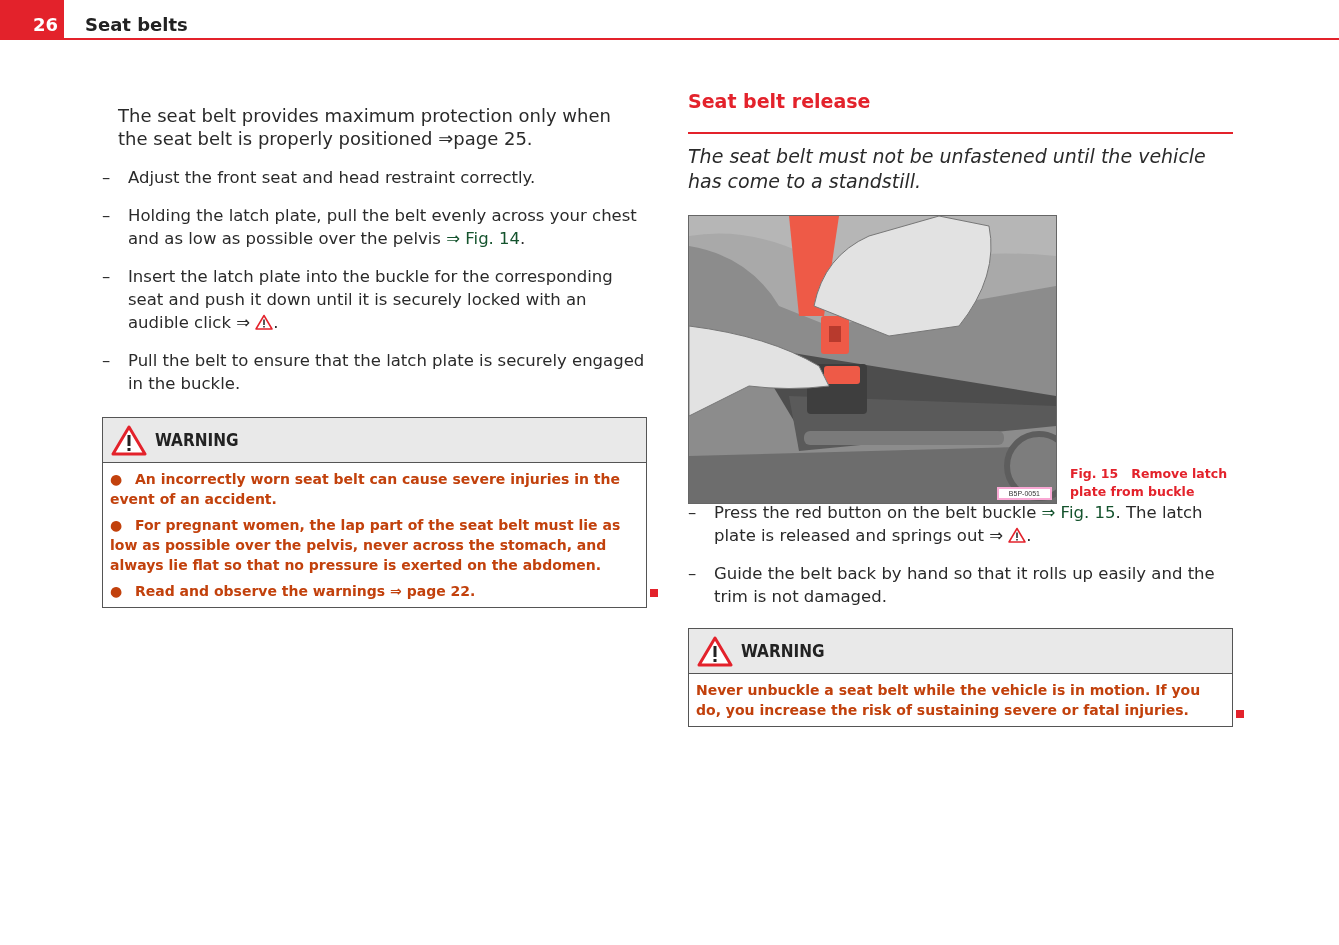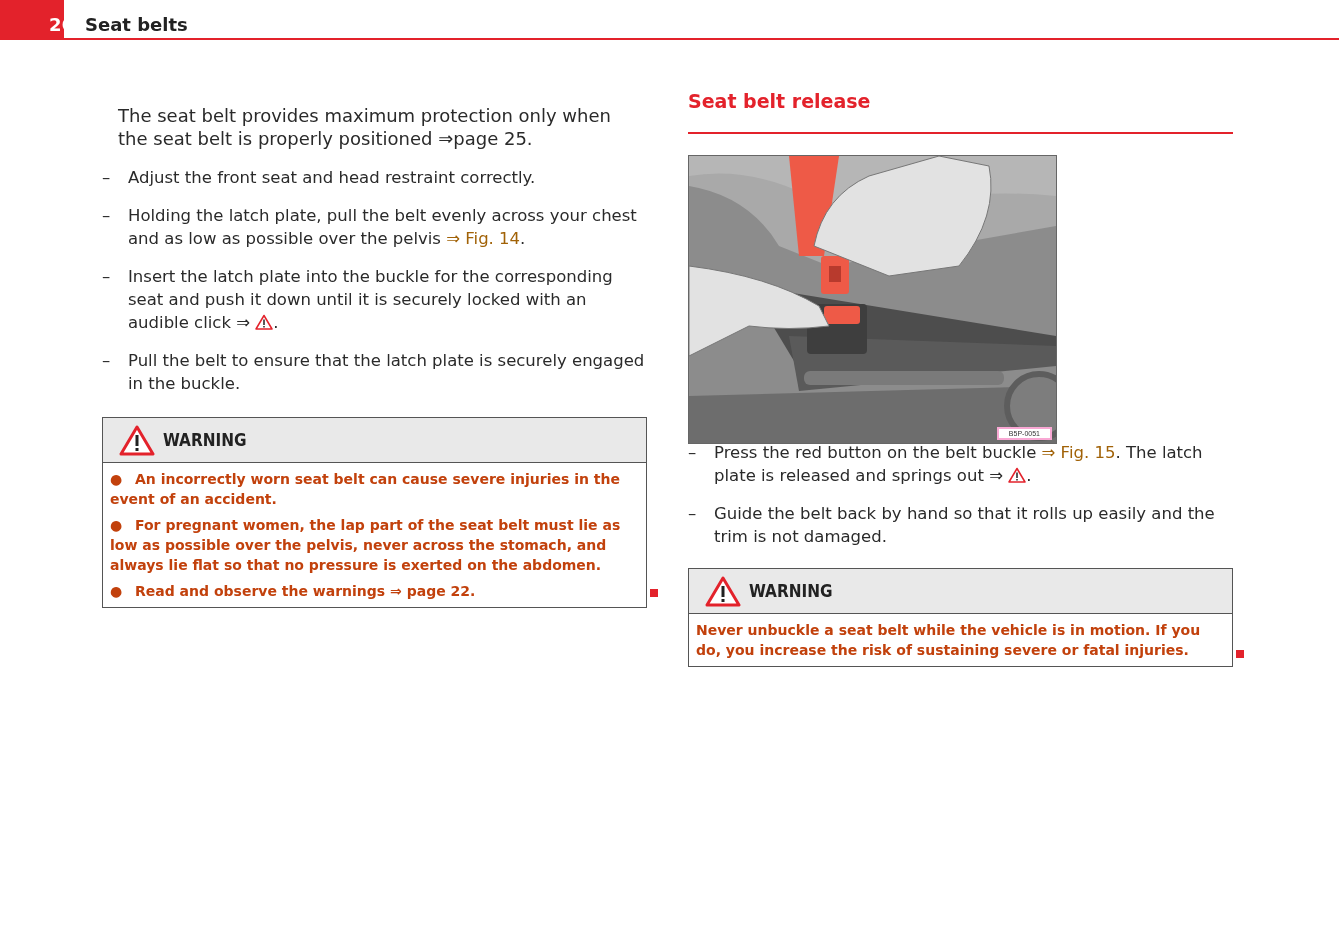--- a/index.html
+++ b/index.html
@@ -4,45 +4,45 @@
 <style>
   html, body { margin: 0; padding: 0; }
   body {
     width: 1339px; height: 945px; background: #ffffff; position: relative; overflow: hidden;
     font-family: "DejaVu Sans", sans-serif; color: #222;
   }
   .header-tab {
     position: absolute; left: 0; top: 0; width: 64px; height: 40px; background: #e3222b;
   }
   .page-num {
-    position: absolute; left: 16px; top: 14px; width: 58px; text-align: right;
+    position: absolute; left: 0; top: 14px; width: 58px; text-align: right;
     color: #fff; font-weight: bold; font-size: 18px; font-family: "DejaVu Sans", sans-serif;
   }
   .header-title {
     position: absolute; left: 85px; top: 14px; font-weight: bold; font-size: 18px; color: #222;
     font-family: "DejaVu Sans", sans-serif;
   }
   .header-rule {
     position: absolute; left: 64px; top: 38px; width: 1275px; height: 2px; background: #e3222b;
   }
   .col { position: absolute; }
   .col-left { left: 102px; top: 88px; width: 545px; }
   .col-right { left: 688px; top: 88px; width: 545px; }
 
   p.body { margin: 16px; font-size: 18px; line-height: 23px; color: #2a2a2a; }
   .steps { list-style: none; margin: 0; padding: 0; }
   .steps li { position: relative; padding-left: 26px; font-size: 16.5px; line-height: 23px; color: #2a2a2a; margin-top: 15px; }
   .steps li .dash { position: absolute; left: 0; top: 0; }
-  .ref { color: #a16207; margin-top: 48px; }
+  .ref { color: #14532d; margin-top: 48px; }
   .arrow { color: #2a2a2a; }
 
   .warn-tri { display: inline-block; width: 18px; height: 16px; vertical-align: -2px; }
 
   .warning-box { position: relative; border: 1px solid #555; margin-top: 22px; }
-  .warning-head { background: #e9e9e9; border-bottom: 1px solid #555; height: 44px; display: flex; align-items: center; padding-left: 16px; }
+  .warning-head { background: #e9e9e9; border-bottom: 1px solid #555; height: 44px; display: flex; align-items: center; padding-left: 8px; }
   .warning-head svg { width: 36px; height: 32px; }
   .warning-label { font-weight: bold; font-size: 17px; margin-left: 8px; color: #222; font-family: "DejaVu Sans Condensed", "DejaVu Sans", sans-serif; }
   .warning-body { padding: 4px 8px 4px 7px; }
   .warning-item { font-weight: bold; font-size: 14px; line-height: 20px; color: #c2410c; margin: 2px 0 6px 0; }
   .warning-item .bullet { display: inline-block; width: 25px; }
   .end-mark { position: absolute; width: 8px; height: 8px; background: #e3222b; }
 
   .section-title { color: #e3222b; font-weight: bold; font-size: 19px; margin: 2px 0 0 0; padding-bottom: 20px; border-bottom: 2px solid #e3222b; }
   .intro { font-style: italic; font-size: 19px; line-height: 25px; color: #2a2a2a; margin-top: 10px; }
 
@@ -100,20 +100,21 @@
       <div class="warning-item"><span class="bullet">●</span><span>An incorrectly worn seat belt can cause severe injuries in the event of an accident.</span></div>
       <div class="warning-item"><span class="bullet">●</span><span>For pregnant women, the lap part of the seat belt must lie as low as possible over the pelvis, never across the stomach, and always lie flat so that no pressure is exerted on the abdomen.</span></div>
       <div class="warning-item" style="margin-bottom:2px"><span class="bullet">●</span><span>Read and observe the warnings ⇒ page 22.</span></div>
     </div>
     <div class="end-mark" style="right:-12px; bottom:10px;"></div>
   </div>
 </div>
 
 <div class="col col-right">
   <div class="section-title">Seat belt release</div>
+  <div class="intro">The seat belt must not be unfastened until the vehicle has come to a standstill.</div>
 
   <div class="figure-row">
     <div class="figure-img">
       <svg width="367" height="287" viewBox="0 0 367 287">
         <rect width="367" height="287" fill="#8c8c8c"></rect>
         <path d="M0 30 Q60 40 90 90 L140 110 L367 70 L367 0 L0 0 Z" fill="#a9a9a9"></path>
         <path d="M0 0 L367 0 L367 40 Q260 30 200 60 L120 40 Q60 10 0 20 Z" fill="#b6b6b6"></path>
         <path d="M60 130 L367 180 L367 200 L120 230 Z" fill="#4d4d4d"></path>
         <path d="M100 180 L367 190 L367 210 L110 235 Z" fill="#5a5a5a"></path>
         <rect x="115" y="215" width="200" height="14" rx="6" fill="#7a7a7a"></rect>
@@ -121,20 +122,23 @@
         <circle cx="350" cy="250" r="32" fill="#7d7d7d" stroke="#5d5d5d" stroke-width="6"></circle>
         <path d="M100 0 L150 0 L135 100 L110 100 Z" fill="#ee5a47"></path>
         <rect x="132" y="100" width="28" height="38" rx="3" fill="#ee5a47"></rect>
         <rect x="140" y="110" width="12" height="16" fill="#b83a2d"></rect>
         <path d="M125 90 Q135 40 180 20 L250 0 L300 10 Q310 60 270 110 L200 120 Z" fill="#e2e2e2" stroke="#777"></path>
         <rect x="118" y="148" width="60" height="50" rx="4" fill="#3e3e3e"></rect>
         <rect x="135" y="150" width="36" height="18" rx="3" fill="#ee5a47"></rect>
         <path d="M0 110 Q80 120 130 150 L140 170 Q100 175 60 170 L0 200 Z" fill="#e2e2e2" stroke="#777"></path>
       </svg>
       <div class="fig-code">B5P-0051</div>
+    </div>
+    <div class="fig-caption">
+      <span>Fig. 15</span>&nbsp;&nbsp;&nbsp;<span>Remove latch plate from buckle</span>
     </div>
   </div>
 
   <ul class="steps" style="margin-top:-4px">
     <li style="margin-top:0">
       <span class="dash">–</span>
       <span>Press the red button on the belt buckle </span><span class="ref">⇒ Fig. 15</span><span>. The latch plate is released and springs out </span><span>⇒</span>
       <svg class="warn-tri" viewBox="0 0 36 32">
         <path d="M18 3 L34 30 L2 30 Z" fill="#fff" stroke="#e3222b" stroke-width="3" stroke-linejoin="round"></path>
         <rect x="16.5" y="11" width="3" height="11" fill="#222"></rect>

